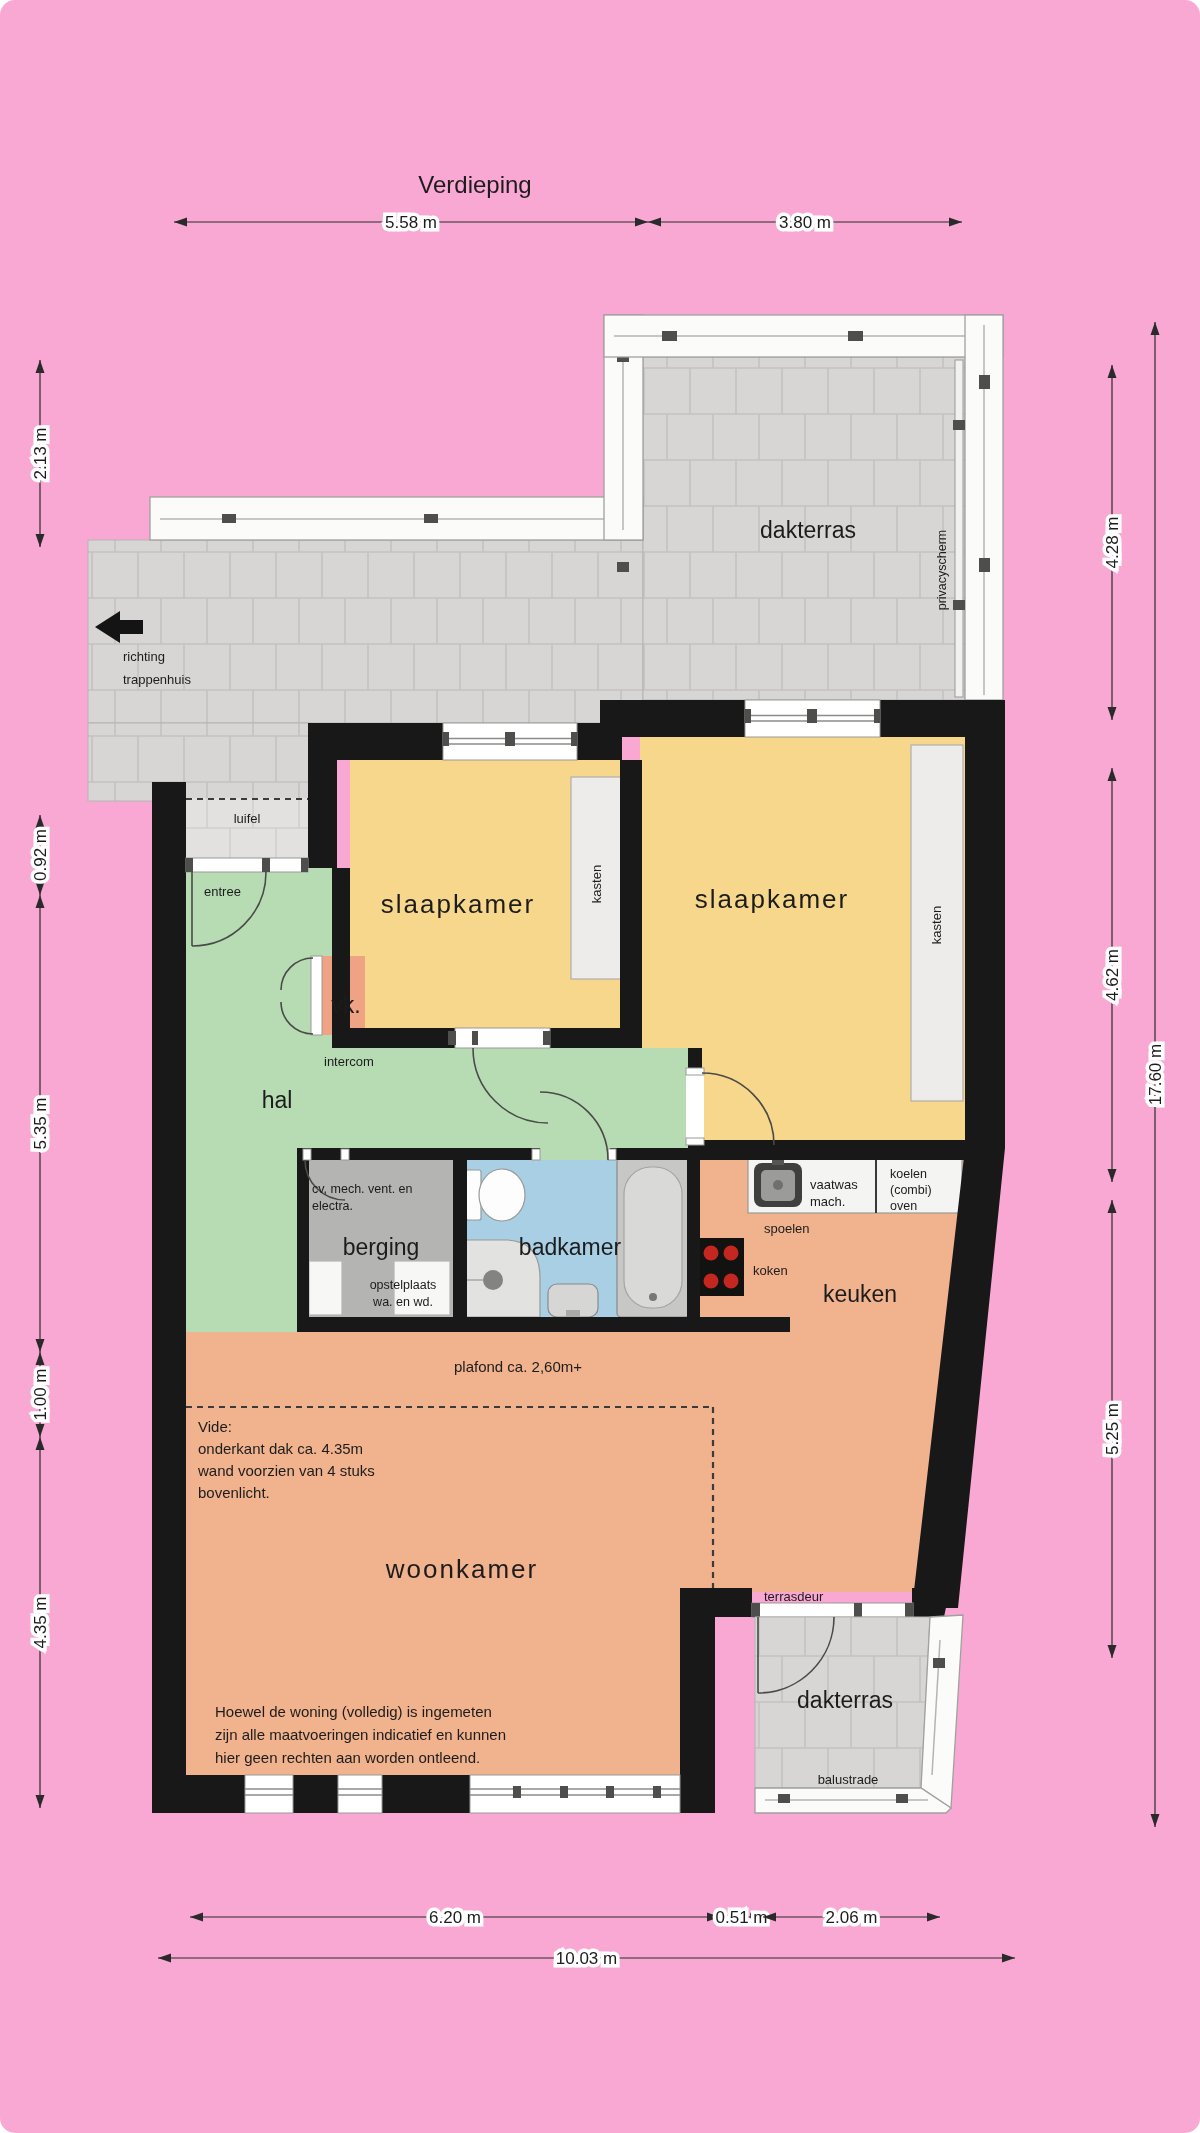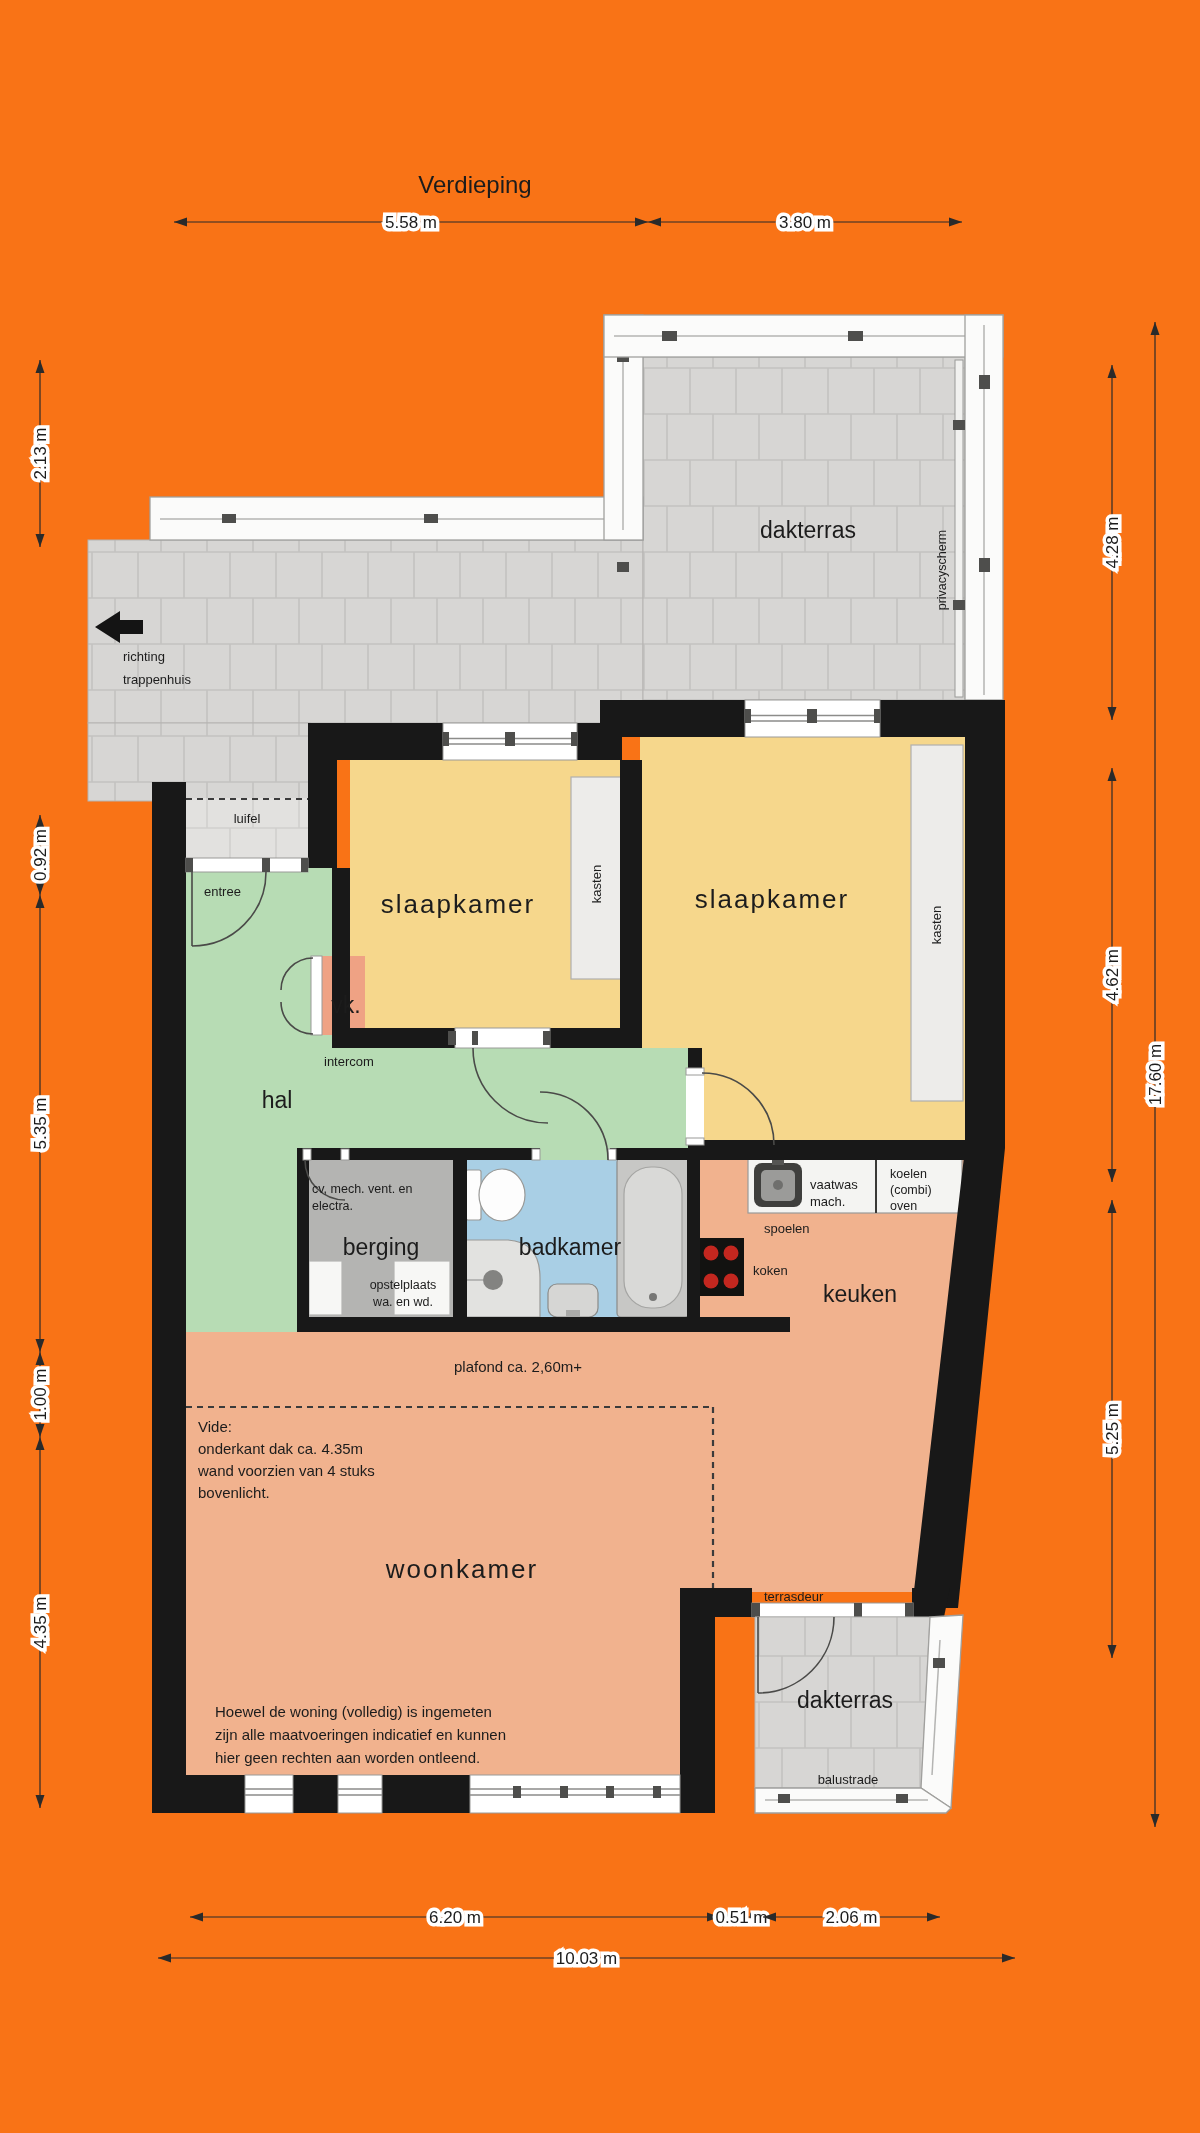--- a/index.html
+++ b/index.html
@@ -1,16 +1,16 @@
 <!DOCTYPE html>
 <html><head>
 <meta charset="utf-8">
 <style>
   html,body { margin:0; padding:0; background:#fff; }
-  .canvas { position:relative; width:1200px; height:2133px; background:#f97316; overflow:hidden; }
+  .canvas { position:relative; width:1200px; height:2133px; background:#f9a8d4; overflow:hidden;border-radius:15px; }
   svg { position:absolute; left:0; top:0; font-family:"Liberation Sans", sans-serif; }
   text { fill:#1c1c1c; }
   .room-label { font-size:23px; text-anchor:middle; }
   .room-label-lg { font-size:26px; text-anchor:middle; letter-spacing:2px; }
   .small-label { font-size:13px; }
   .small-label-c { font-size:13px; text-anchor:middle; }
   .tiny-label { font-size:12.5px; }
   .tiny-label-c { font-size:12.5px; text-anchor:middle; }
   .note-label { font-size:15px; }
   .note-label-c { font-size:15px; text-anchor:middle; }

